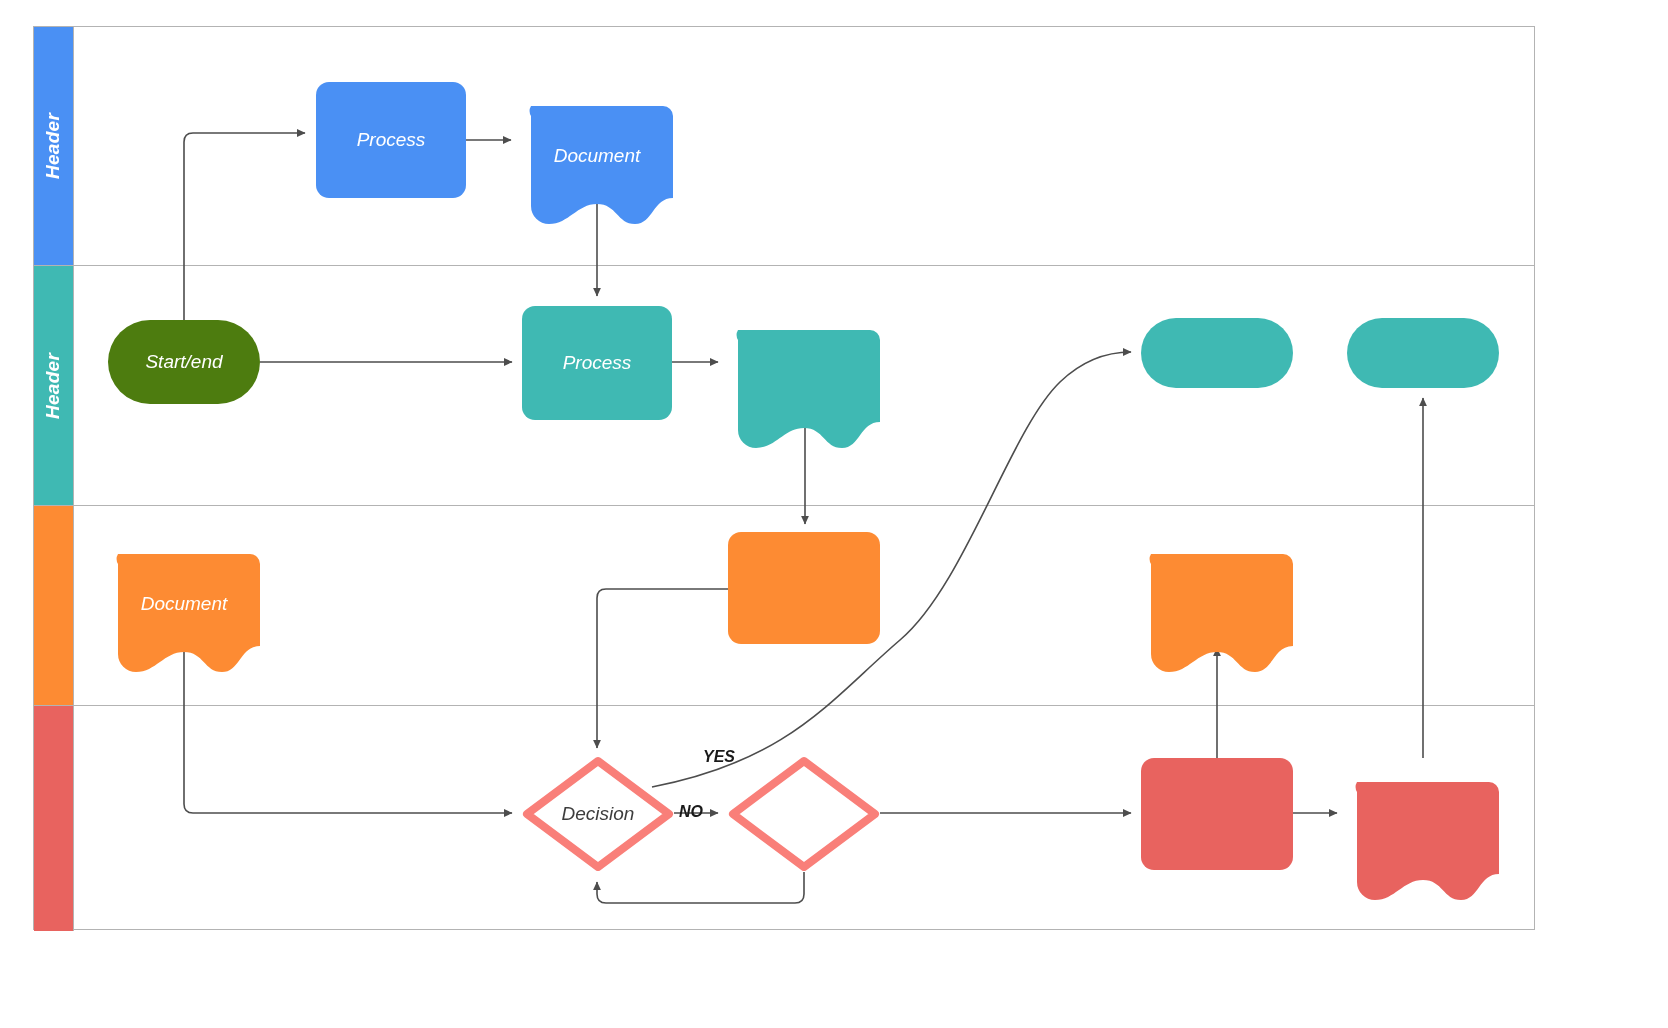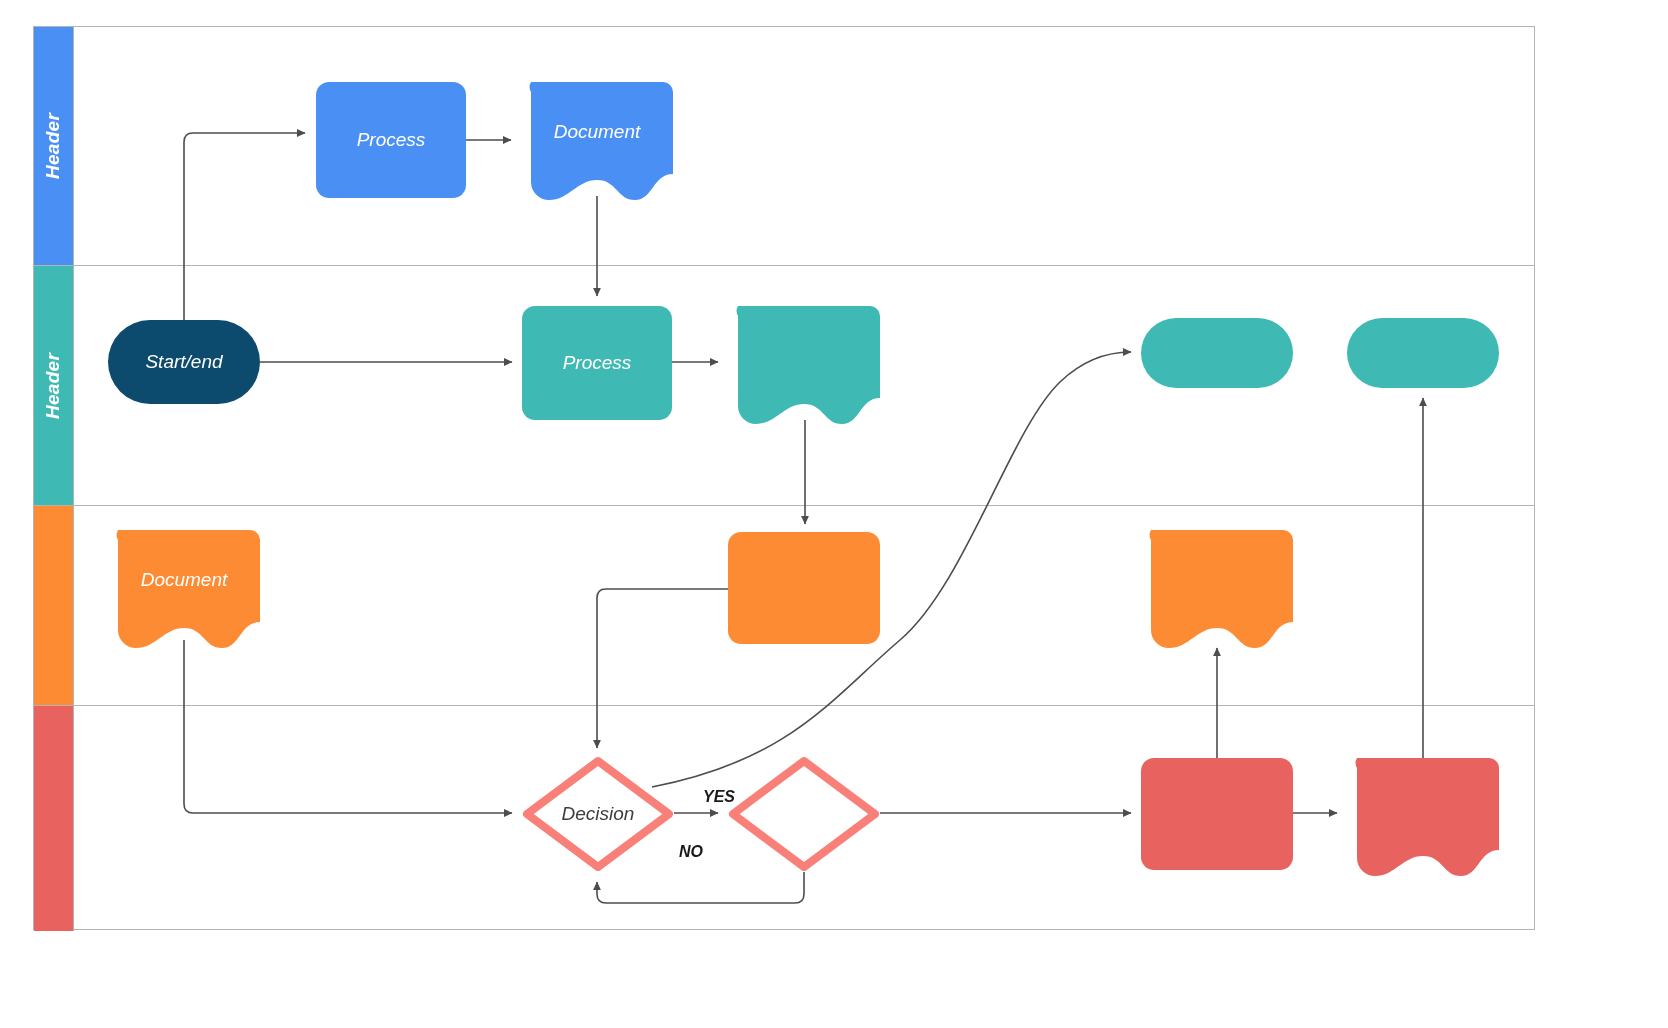--- a/index.html
+++ b/index.html
@@ -72,21 +72,21 @@
     box-sizing: border-box;
     display: flex;
     align-items: center;
     justify-content: center;
     color: #ffffff;
     font-style: italic;
     font-size: 19px;
   }
   .node.rect { border-radius: 13px; }
   .node.pill { border-radius: 999px; }
-  .node.doc  { background: transparent; }
+  .node.doc  { background: transparent; margin-top: 24px; }
   .doc-svg { position: absolute; left: 0; top: 0; width: 100%; height: 100%; }
   .doc-label {
     position: relative;
     z-index: 2;
     color: #ffffff;
     font-style: italic;
     font-size: 19px;
   }
   .node.diamond { background: transparent; }
   .dia-svg { position: absolute; left: 0; top: 0; width: 100%; height: 100%; }
@@ -97,21 +97,20 @@
     font-size: 19px;
   }
 
   .edge-label {
     position: absolute;
     color: #1a1a1a;
     font-weight: bold;
     font-style: italic;
     font-size: 16px;
     white-space: nowrap;
-    margin-top: 40px;
   }
 </style>
 </head>
 <body>
 
 <div id="canvas">
 
   <div class="pool">
 
     <div class="lane" style="top:0px;height:239px;">
@@ -184,21 +183,21 @@
     <span>Process</span>
   </div>
 
   <div class="node doc" style="left:521px;top:82px;width:152px;height:118px;">
     <svg class="doc-svg" viewBox="0 0 152 118" preserveAspectRatio="none">
       <path d="M10,0 H142 A10,10 0 0 1 152,10 V92 C132,92 132,118 114,118 C96,118 96,98 76,98 C56,98 48,118 28,118 A18,18 0 0 1 10,100 V10 A10,10 0 0 1 10,0 Z" fill="#4a90f4"></path>
     </svg>
     <span class="doc-label" style="margin-top:-18px;">Document</span>
   </div>
 
-  <div class="node pill" style="left:108px;top:320px;width:152px;height:84px;background:#0c4a6e;">
+  <div class="node pill" style="left:108px;top:320px;width:152px;height:84px;background:#4d7c0f;">
     <span>Start/end</span>
   </div>
 
   <div class="node rect" style="left:522px;top:306px;width:150px;height:114px;background:#3fb9b3;">
     <span>Process</span>
   </div>
 
   <div class="node doc" style="left:728px;top:306px;width:152px;height:118px;">
     <svg class="doc-svg" viewBox="0 0 152 118" preserveAspectRatio="none">
       <path d="M10,0 H142 A10,10 0 0 1 152,10 V92 C132,92 132,118 114,118 C96,118 96,98 76,98 C56,98 48,118 28,118 A18,18 0 0 1 10,100 V10 A10,10 0 0 1 10,0 Z" fill="#3fb9b3"></path>

